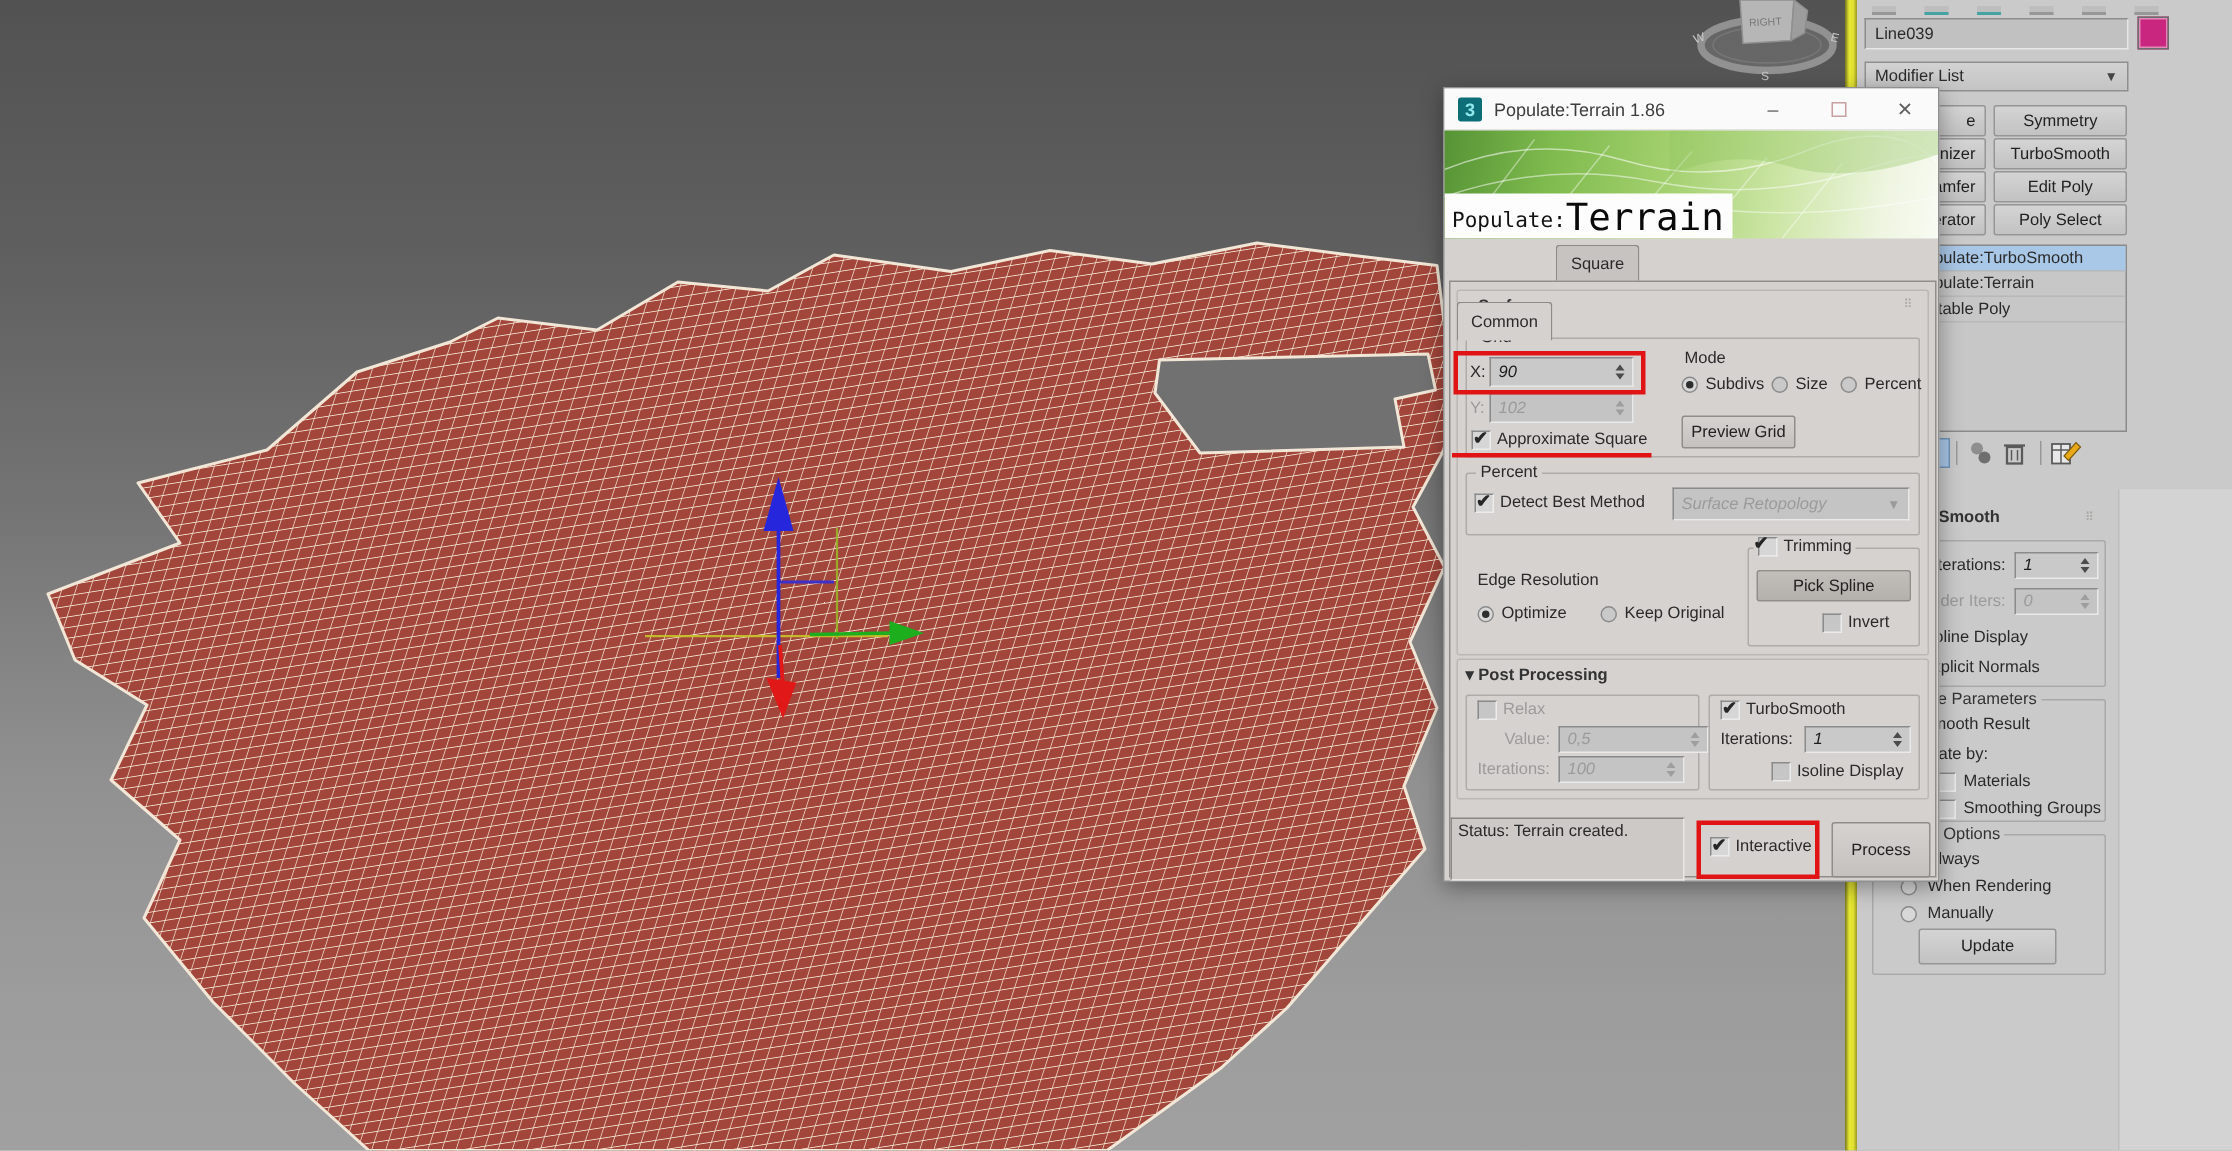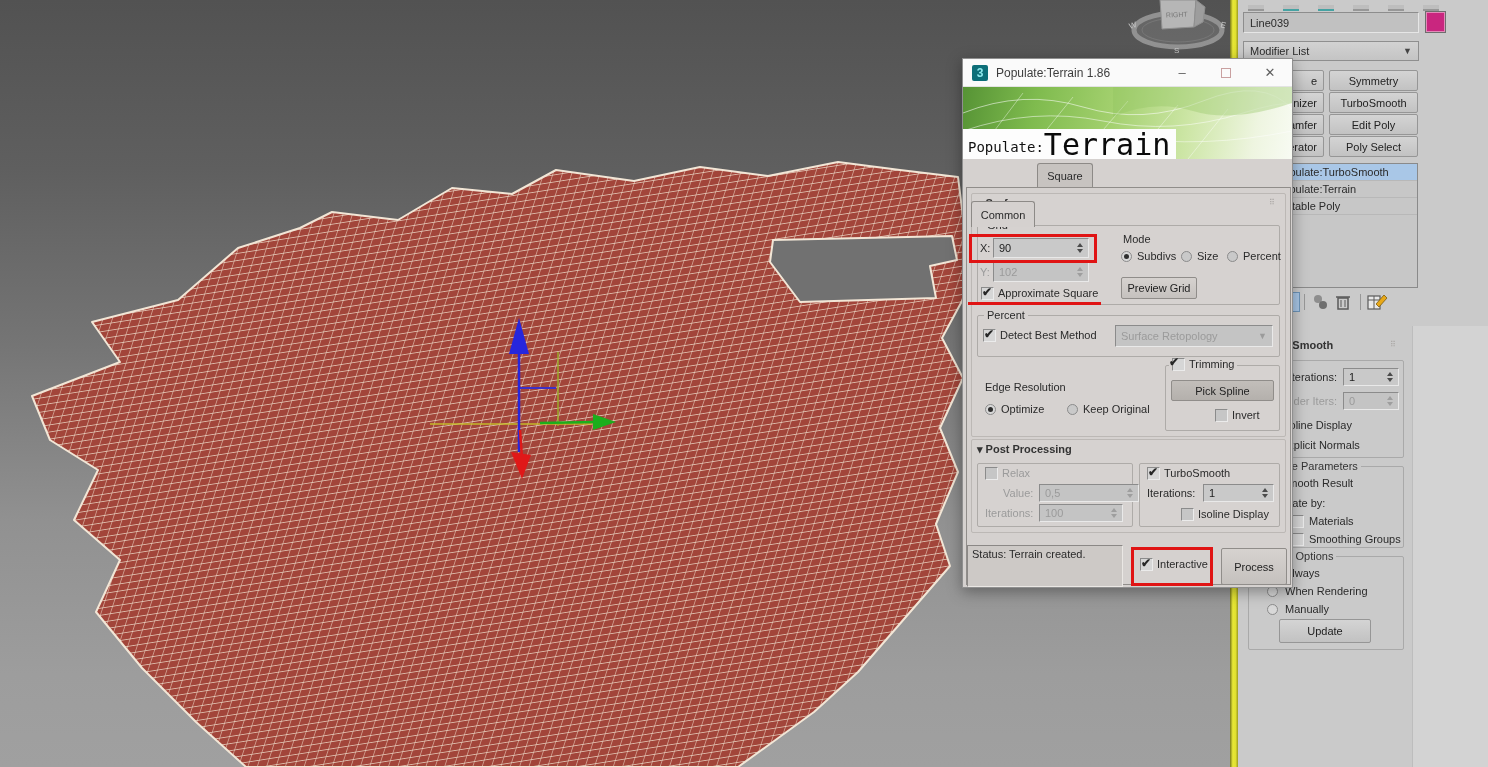--- a/index.html
+++ b/index.html
@@ -35,39 +35,39 @@
 
   
   .cb { width:13px; height:13px; background:#d6d6d6; border:1px solid; border-color:#8b8b8b #ebebeb #ebebeb #8b8b8b; position:absolute; }
   .cb.on::after { content:"✔"; position:absolute; left:0px; top:-3px; font-size:12px; font-weight:bold; color:#262626; }
   .cb.ghost { background:#c6c6c6; }
   .rad { width:11px; height:11px; border-radius:50%; background:#d8d8d8; border:1px solid #8b8b8b; position:absolute; }
   .rad.on::after { content:""; position:absolute; left:2px; top:2px; width:5px; height:5px; border-radius:50%; background:#2e2e2e; }
   .rad.ghost { background:#c9c9c9; }
 
   
-  .fld { background:#c9c9c9; border:1px solid; border-color:#8b8b8b #e9e9e9 #e9e9e9 #8b8b8b; font-size:11px; color:#1c1c1c; display:flex; align-items:center; padding:0 5px; position:absolute; }
+  .fld { background:#c9c9c9; border:1px solid; border-color:#8b8b8b #e9e9e9 #e9e9e9 #8b8b8b; font-size:11px; color:#1c1c1c; display:flex; align-items:center; padding:0 5px; position:absolute;font-style:italic; }
   .fld .sp { position:absolute; right:2px; top:0; bottom:0; width:12px; display:flex; flex-direction:column; align-items:center; justify-content:center; gap:2px; }
   .ar-u { width:0; height:0; border-left:3px solid transparent; border-right:3px solid transparent; border-bottom:4px solid #4b4b4b; }
   .ar-d { width:0; height:0; border-left:3px solid transparent; border-right:3px solid transparent; border-top:4px solid #4b4b4b; }
   .fld.off { background:#c4c4c4; color:#9b9b9b; }
   .fld.off .ar-u { border-bottom-color:#9e9e9e; } .fld.off .ar-d { border-top-color:#9e9e9e; }
 
   
   #dlg { left:962px; top:58px; width:331px; height:530px; background:#d5d1cf; border:1px solid #8f8f8f;
     box-shadow:0 4px 14px rgba(0,0,0,.35); z-index:10; font-size:11px; color:#2a2a2a; }
   #dlg-title { left:0; top:0; width:329px; height:28px; background:#fafafa; border-bottom:1px solid #e3e3e3; display:flex; align-items:center; }
   #dlg-ico { width:16px; height:16px; margin-left:9px; background:#0d6e78; color:#8fe8ec; font-size:12px; font-weight:bold; display:flex; align-items:center; justify-content:center; border-radius:2px; }
   #dlg-title .t { margin-left:8px; font-size:12px; color:#3d3d3d; }
   .winbtn { width:44px; height:27px; display:flex; align-items:center; justify-content:center; color:#5f5f5f; font-size:13px; }
   #banner { left:0; top:28px; width:329px; height:72px; overflow:hidden;
     background:linear-gradient(100deg,#569335 0%,#7fbb4e 22%,#a3d06e 45%,#cde6a6 68%,#eef5e0 88%,#f8fbf3 100%); }
   #banner-strip { left:0; top:42px; height:30px; background:#fdfdfd; display:flex; align-items:flex-end; padding:0 6px 1px 5px; white-space:nowrap; }
   #banner-strip .pre { font-family:"DejaVu Sans Mono", monospace; font-size:14px; color:#111; line-height:22px; }
-  #banner-strip .big { font-family:"DejaVu Sans Mono", monospace; font-size:30px; color:#0a0a0a; line-height:26px; }
+  #banner-strip .big { font-family:"DejaVu Sans Mono", monospace; font-size:25px; color:#0a0a0a; line-height:26px; }
   .tab { position:absolute; top:104px; height:25px; border:1px solid #8d8a87; border-bottom:none; border-radius:3px 3px 0 0; background:#c7c3c0; display:flex; align-items:center; justify-content:center; }
   .tab.active { top:103px; height:26px; background:#d5d1cf; z-index:2;margin-top:39px; }
   #dlg-content { left:3px; top:128px; width:325px; height:398px; border:1px solid #908d8a; background:#d5d1cf; }
   .rollbody { position:absolute; border:1px solid #bcb8b5; border-radius:2px; background:#d6d2d0; }
   .dgrp { position:absolute; border:1px solid #aeaba8; border-radius:2px; }
   .dgrp-lbl { position:absolute; top:-7px; left:6px; background:#d6d2d0; padding:0 3px; white-space:nowrap; }
   .dbtn { position:absolute; background:linear-gradient(#d6d2cf,#c5c1be); border:1px solid #908d8a; border-radius:2px; display:flex; align-items:center; justify-content:center; color:#222; }
   .dbtn.dark { background:linear-gradient(#c2beba,#b4b0ac); }
   .grip { position:absolute; color:#a8a5a2; font-size:8px; letter-spacing:1px; }
   .redbox { position:absolute; border:3px solid #e01414; z-index:5; }

